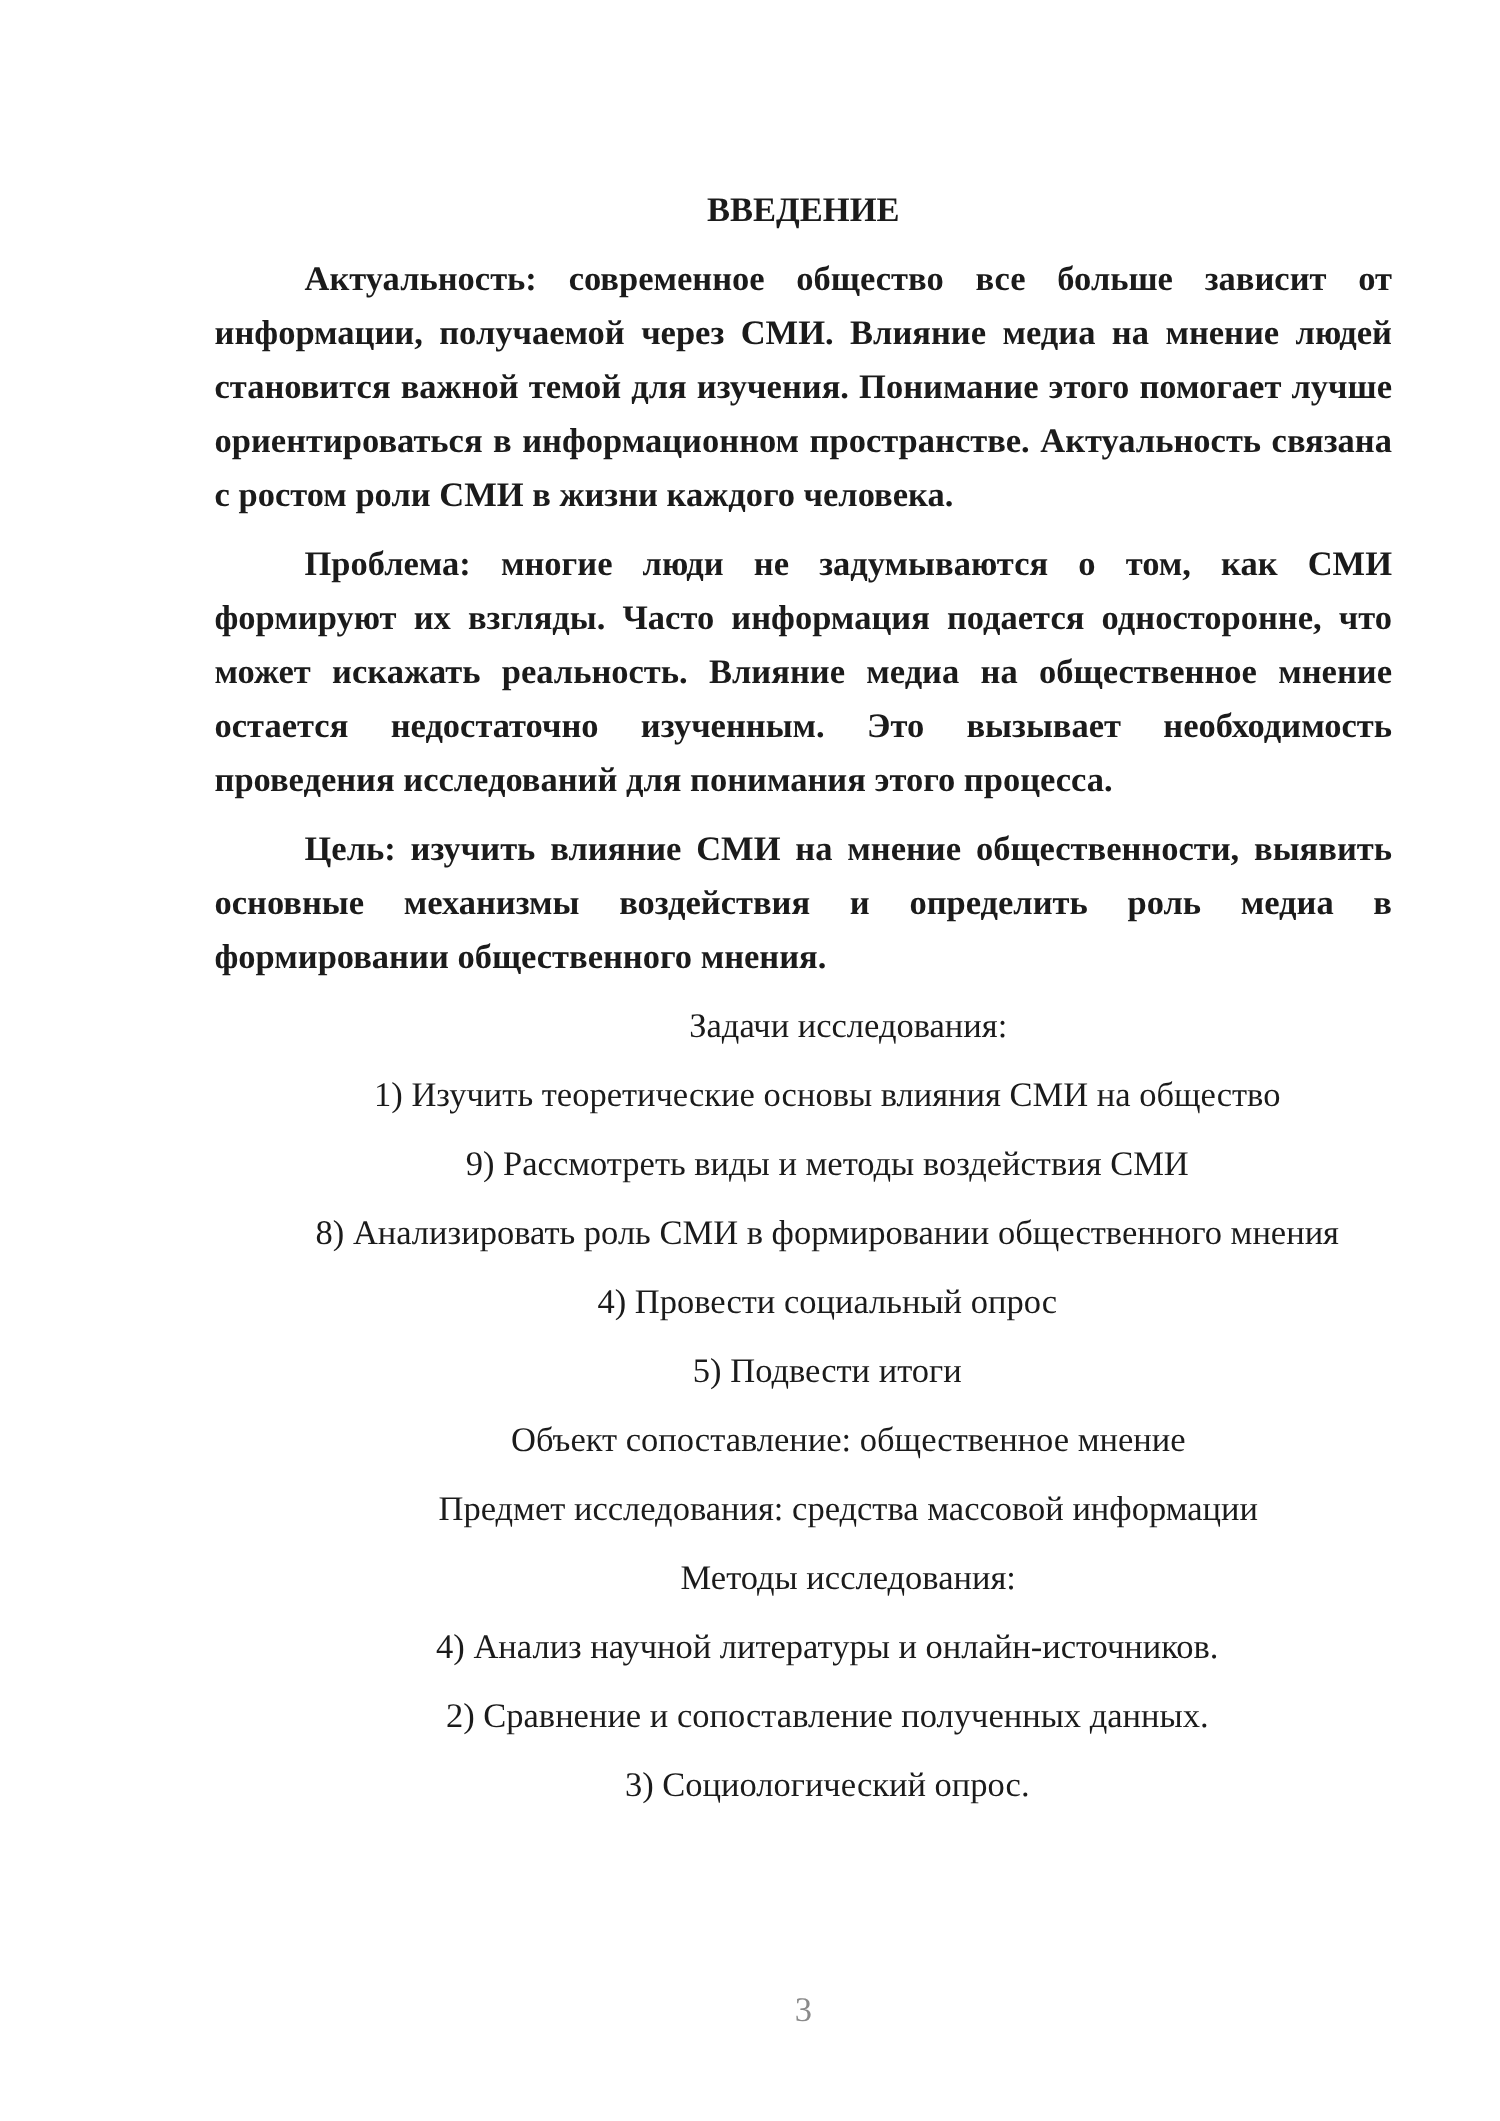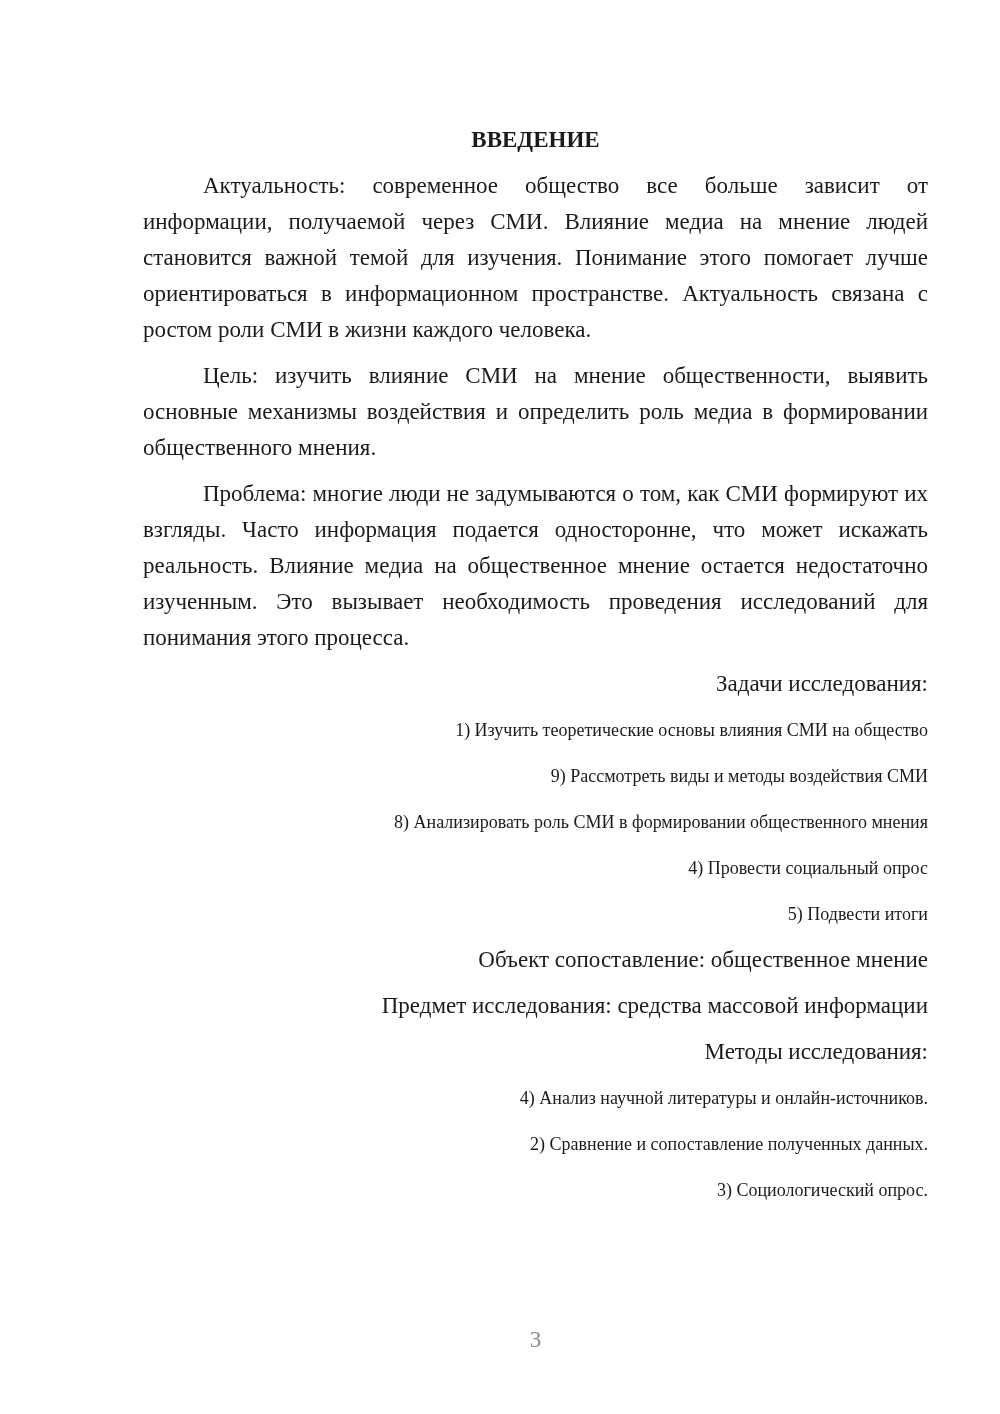--- a/index.html
+++ b/index.html
@@ -33,33 +33,34 @@
     text-align: center;
     line-height: 36px;
     margin: 0 0 10px 0;
   }
   p.body-par {
     font-size: 23px;
     line-height: 36px;
     margin: 0 0 10px 0;
     text-align: justify;
     text-indent: 60px;
+    font-weight: bold;
   }
   p.single-par {
     font-size: 23px;
     line-height: 36px;
     margin: 0 0 10px 0;
-    text-align: right;
+    text-align: center;
     text-indent: 60px;
   }
   p.list-par {
-    font-size: 18px;
+    font-size: 23px;
     line-height: 36px;
     margin: 0 0 10px 0;
-    text-align: right;
+    text-align: center;
     text-indent: 0;
     padding-left: 32px;
   }
   .page-number {
     position: absolute;
     top: 1326px;
     left: 143px;
     width: 785px;
     text-align: center;
     font-size: 23px;
@@ -70,23 +71,23 @@
 </head>
 <body>
 
 <div class="page">
   <div class="content">
 
     <h1 class="doc-title">ВВЕДЕНИЕ</h1>
 
     <p class="body-par">Актуальность: современное общество все больше зависит от информации, получаемой через СМИ. Влияние медиа на мнение людей становится важной темой для изучения. Понимание этого помогает лучше ориентироваться в информационном пространстве. Актуальность связана с ростом роли СМИ в жизни каждого человека.</p>
 
+    <p class="body-par">Проблема: многие люди не задумываются о том, как СМИ формируют их взгляды. Часто информация подается односторонне, что может искажать реальность. Влияние медиа на общественное мнение остается недостаточно изученным. Это вызывает необходимость проведения исследований для понимания этого процесса.</p>
+
     <p class="body-par">Цель: изучить влияние СМИ на мнение общественности, выявить основные механизмы воздействия и определить роль медиа в формировании общественного мнения.</p>
-
-    <p class="body-par">Проблема: многие люди не задумываются о том, как СМИ формируют их взгляды. Часто информация подается односторонне, что может искажать реальность. Влияние медиа на общественное мнение остается недостаточно изученным. Это вызывает необходимость проведения исследований для понимания этого процесса.</p>
 
     <p class="single-par">Задачи исследования:</p>
 
     <p class="list-par">1) Изучить теоретические основы влияния СМИ на общество</p>
     <p class="list-par">9) Рассмотреть виды и методы воздействия СМИ</p>
     <p class="list-par">8) Анализировать роль СМИ в формировании общественного мнения</p>
     <p class="list-par">4) Провести социальный опрос</p>
     <p class="list-par">5) Подвести итоги</p>
 
     <p class="single-par">Объект сопоставление: общественное мнение</p>

